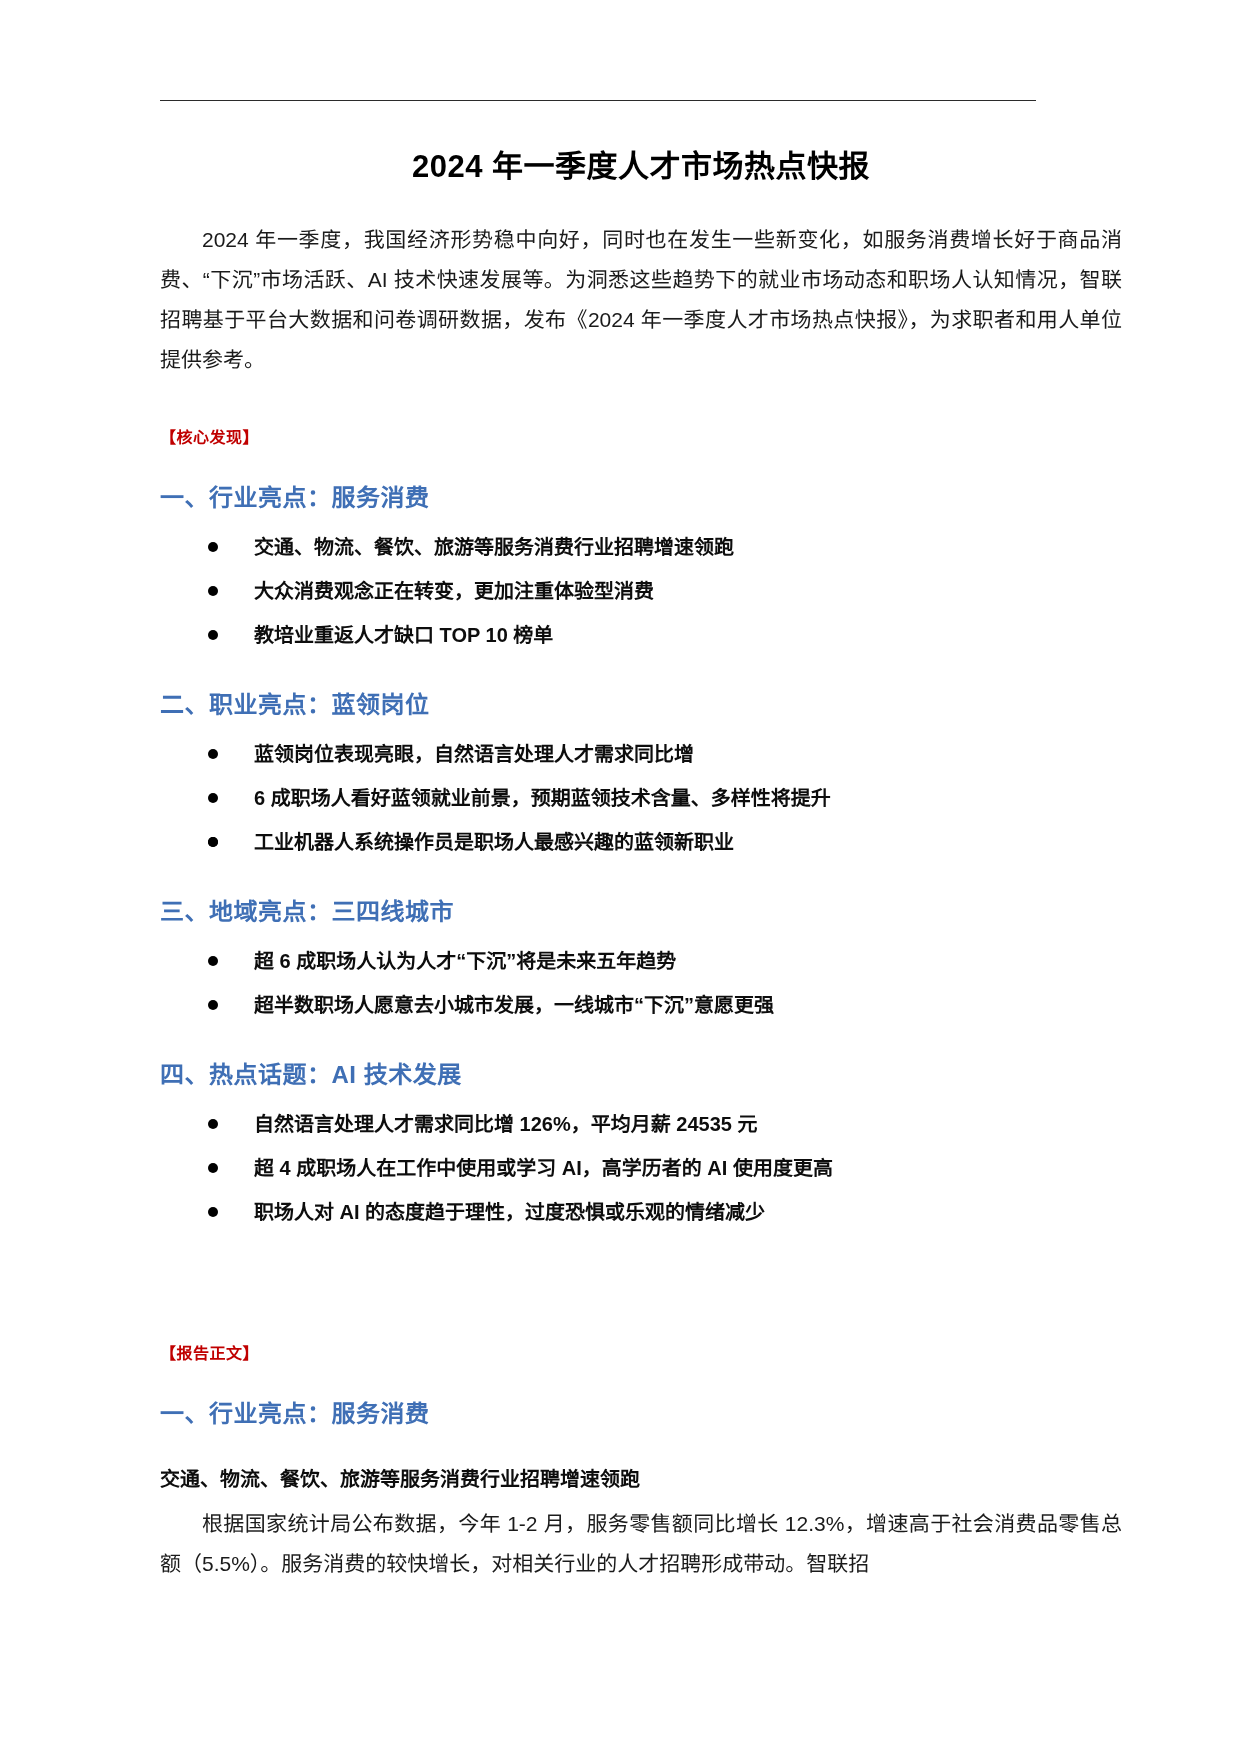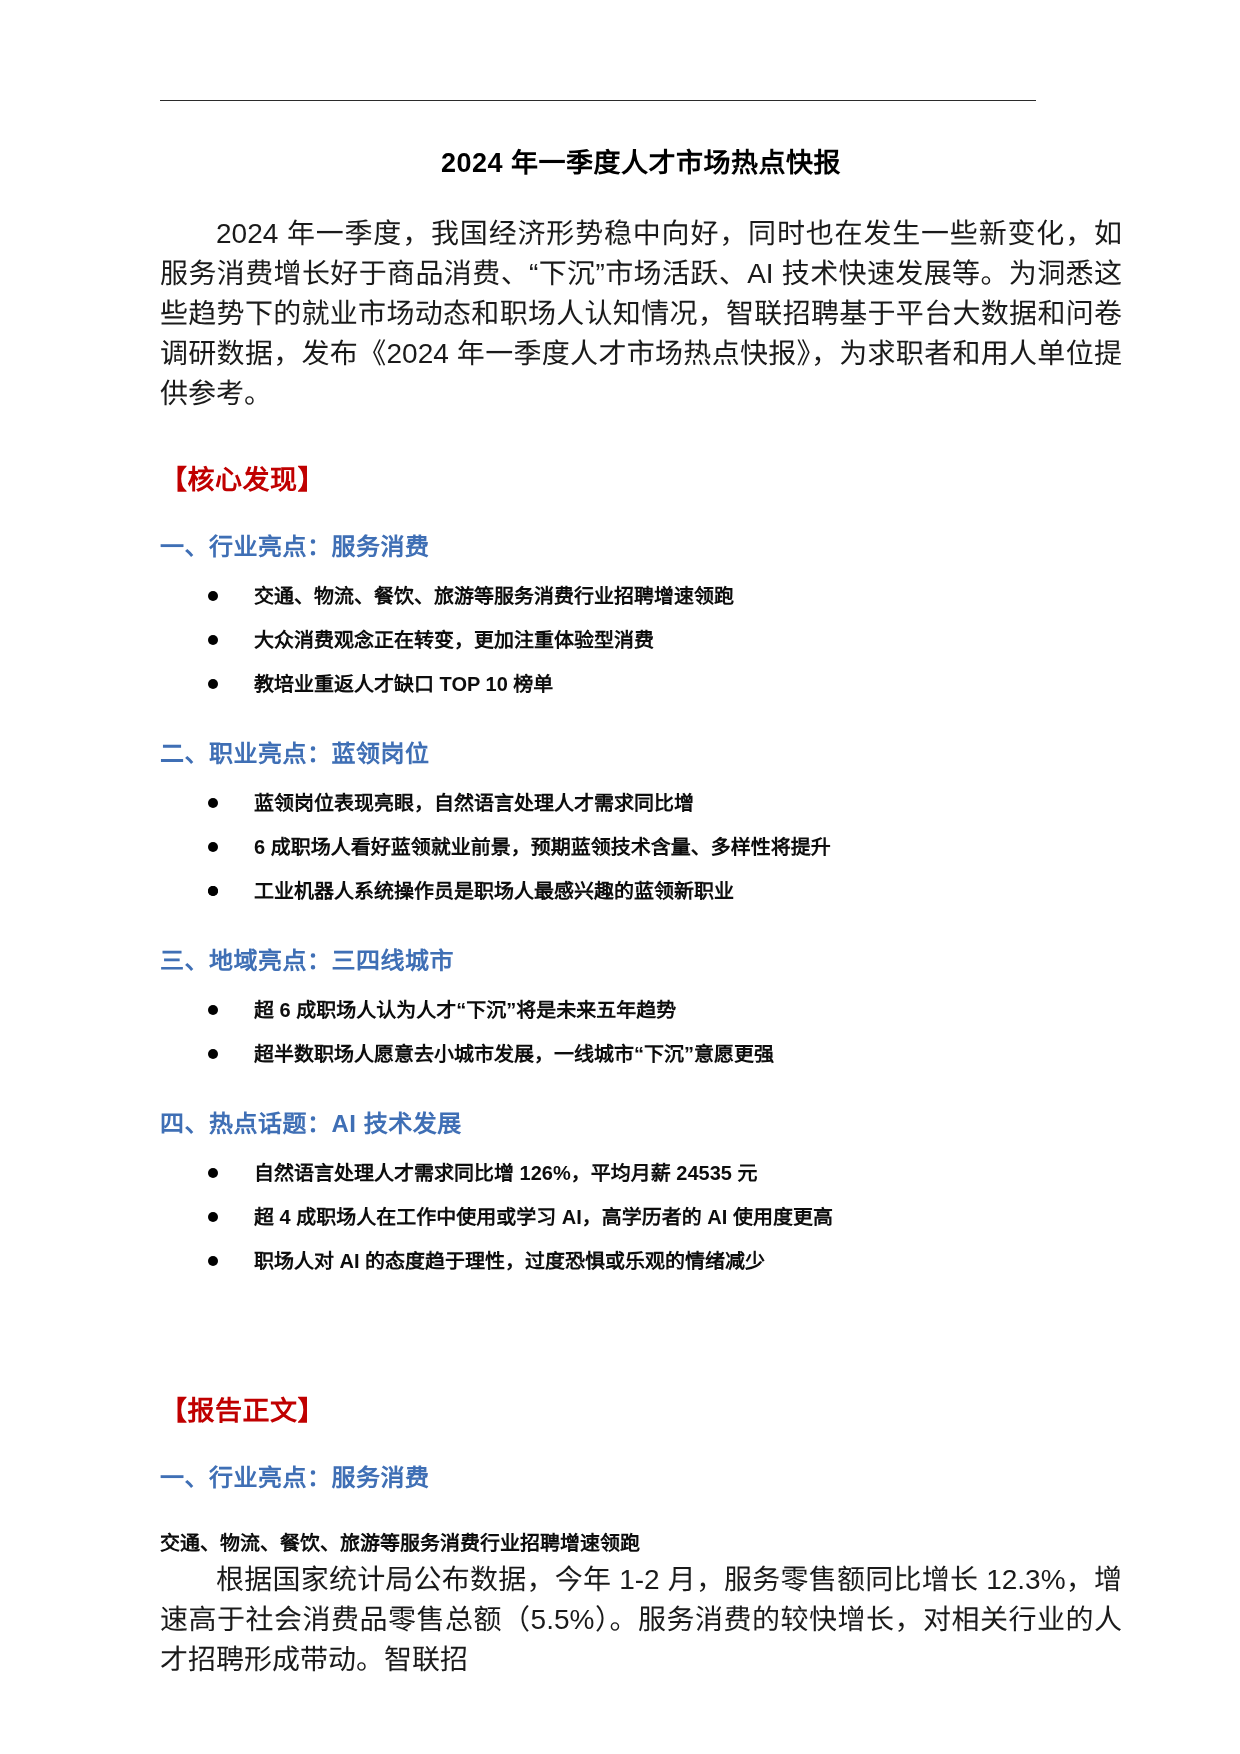--- a/index.html
+++ b/index.html
@@ -22,38 +22,38 @@
     padding: 100px 118px 80px 160px;
     position: relative;
   }
   .top-rule {
     border-top: 1.5px solid #2b2b2b;
     margin: 0 0 40px 0;
     width: 876px;
   }
   .doc-title {
     text-align: center;
-    font-size: 27px;
+    font-size: 31px;
     font-weight: bold;
     letter-spacing: 0.5px;
     margin: 20px 0 34px 0;
     color: #000;
   }
   .para {
-    font-size: 28px;
+    font-size: 21px;
     line-height: 40px;
     text-align: justify;
     text-indent: 2em;
-    margin: 4px 0 10px 0;
+    margin: 12px 0 10px 0;
     color: #1a1a1a;
   }
   .section-red {
     color: #c00000;
     font-weight: bold;
-    font-size: 27px;
+    font-size: 16px;
     margin: 44px 0 28px 0;
     letter-spacing: 0.5px;
   }
   .section-blue {
     color: #3f6fb5;
     font-weight: bold;
     font-size: 24px;
     margin: 30px 0 14px 0;
     letter-spacing: 0.5px;
   }

